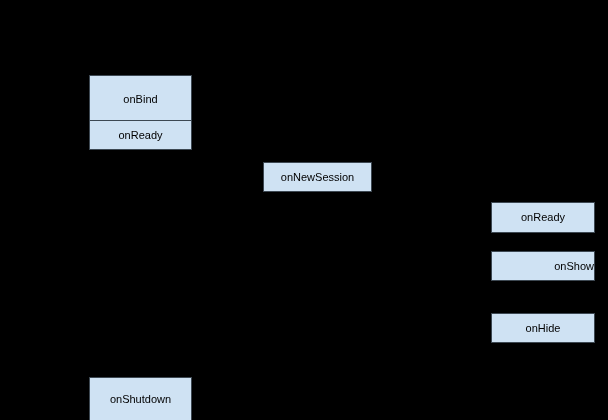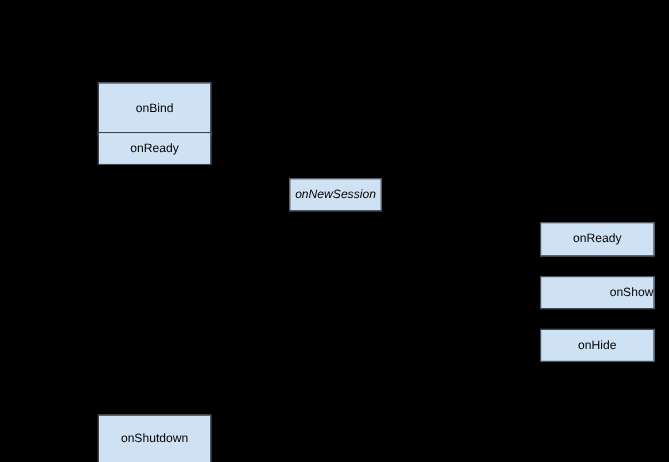--- a/index.html
+++ b/index.html
@@ -26,24 +26,24 @@
   }
   .node span {
     color: #000000;
     font-size: 11px;
     line-height: 1;
     white-space: nowrap;
   }
   
   #n-onbind      { left: 89px;  top: 75px;  width: 103px; height: 49px; }
   #n-onready     { left: 89px;  top: 120px; width: 103px; height: 30px; }
-  #n-onnewsession{ left: 263px; top: 162px; width: 84px; height: 30px; font-style: italic; }
+  #n-onnewsession{ left: 263px; top: 162px; width: 109px; height: 30px; }
   #n-oncreate    { left: 491px; top: 202px; width: 104px; height: 31px; }
   #n-onshow      { left: 491px; top: 251px; width: 104px; height: 30px; justify-content: flex-end; }
-  #n-onhide      { left: 491px; top: 299px; width: 104px; height: 30px; }
+  #n-onhide      { left: 491px; top: 313px; width: 104px; height: 30px; }
   #n-onshutdown  { left: 89px;  top: 377px; width: 103px; height: 44px; }
   #n-ondestroy   { left: 491px; top: 377px; width: 104px; height: 30px; }
 </style>
 </head>
 <body>
 
 <div class="canvas">
 
   <div class="node" id="n-onbind">
     <span>onBind</span>

